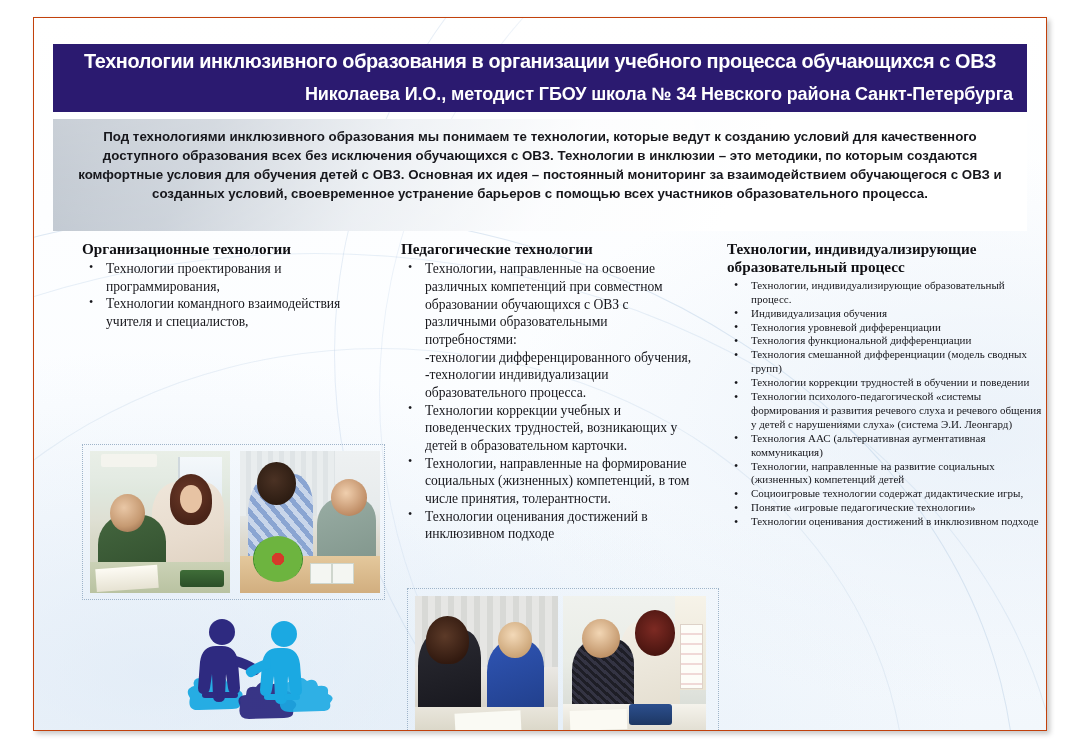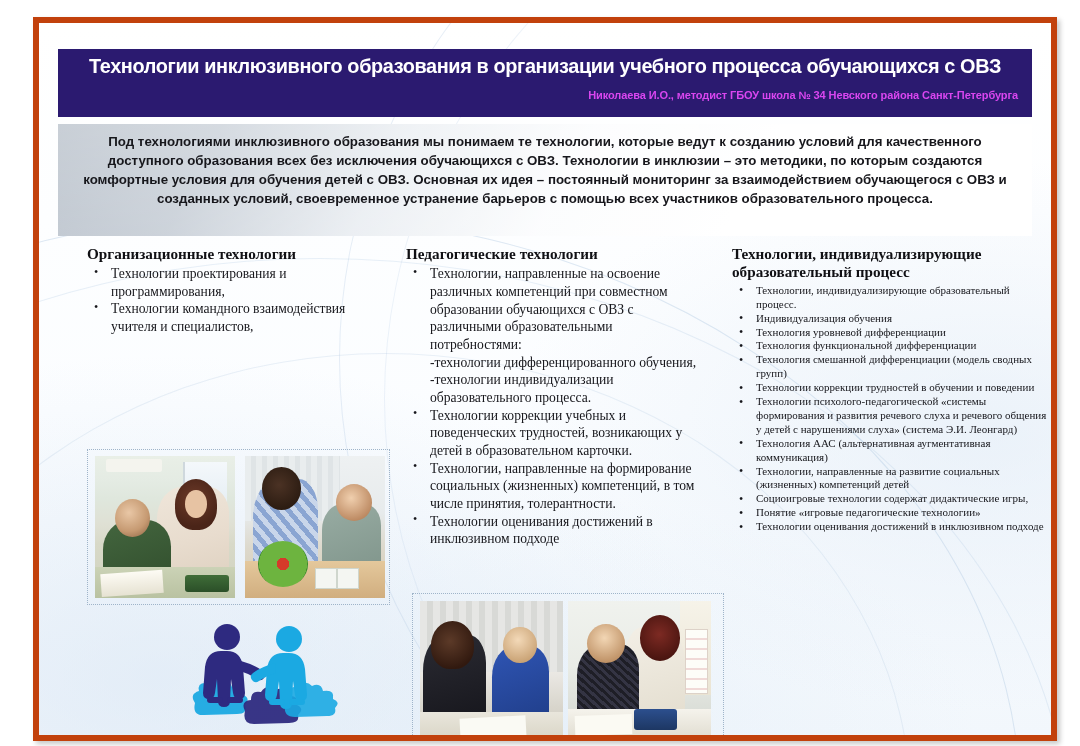--- a/index.html
+++ b/index.html
@@ -12,21 +12,21 @@
     font-family: "Liberation Serif", serif;
   }
 
   #slide {
     position: absolute;
     left: 33px;
     top: 17px;
     width: 1012px;
     height: 712px;
     background: #ffffff;
-    border: 6px solid #c2410c;
+    border: 1px solid #c2410c;
     box-shadow: 3px 3px 5px rgba(0,0,0,0.22);
     overflow: hidden;
   }
 
   
   .bg-swoosh {
     position: absolute;
     inset: 0;
     background:
       radial-gradient(ellipse 900px 520px at 12% 92%, rgba(214,228,243,0.55) 0%, rgba(214,228,243,0) 62%),
@@ -67,24 +67,24 @@
     font-weight: bold;
     font-size: 20.5px;
     letter-spacing: -0.4px;
     white-space: nowrap;
     transform: scaleX(0.97);
   }
   #header-subtitle {
     position: absolute;
     right: 14px;
     top: 40px;
-    color: #d946ef;
+    color: #ffffff;
     font-family: "Liberation Sans", sans-serif;
     font-weight: bold;
-    font-size: 11px;
+    font-size: 18px;
     letter-spacing: -0.1px;
     white-space: nowrap;
   }
 
   
   #intro-band {
     position: absolute;
     left: 19px;
     top: 101px;
     width: 974px;

